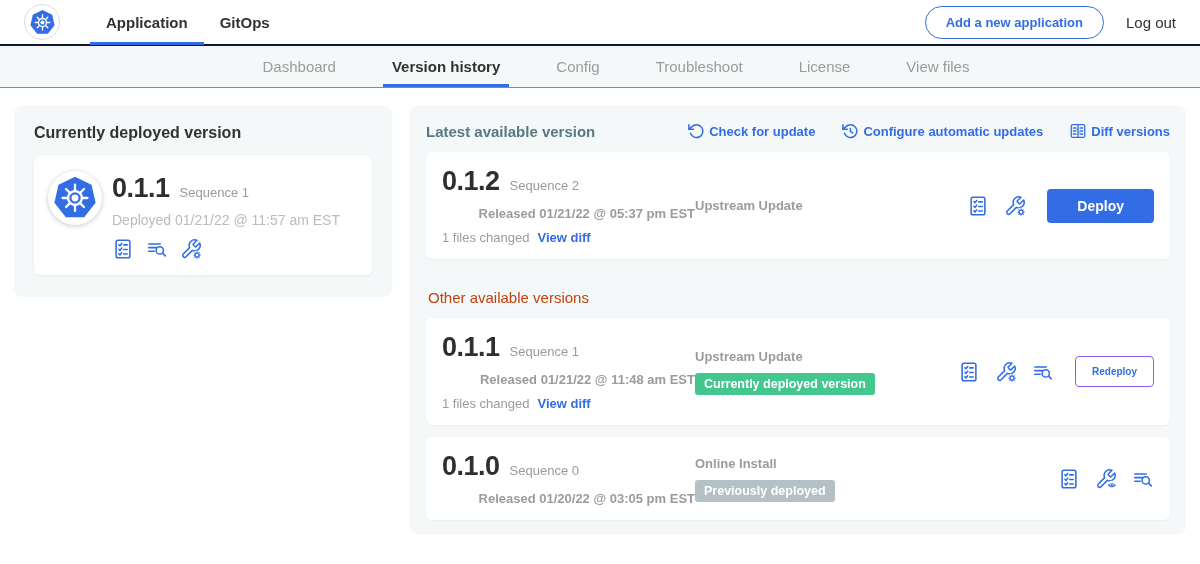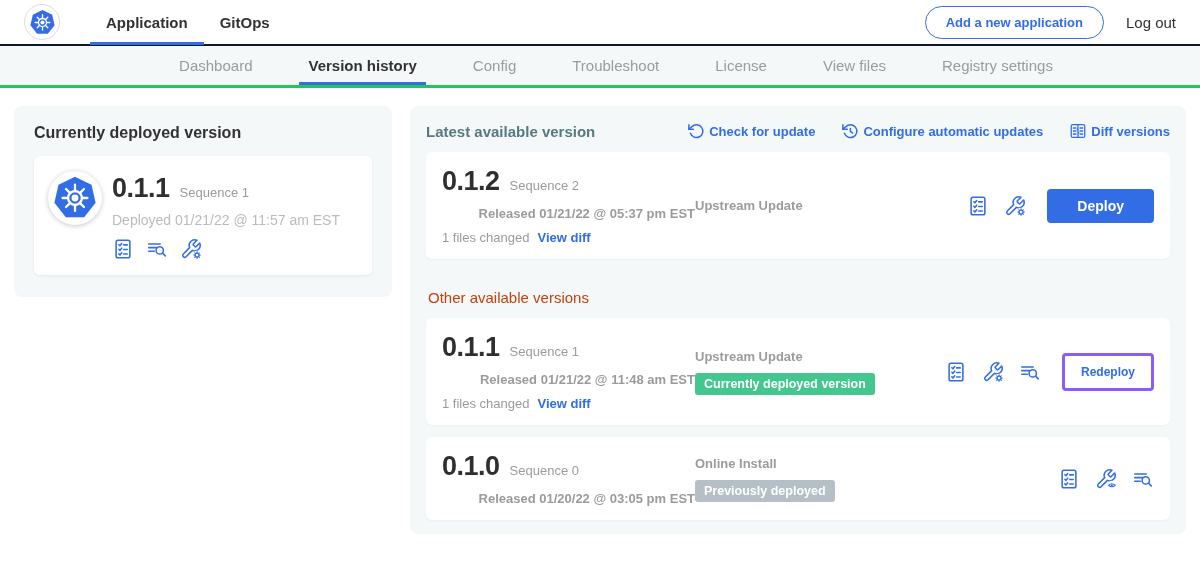--- a/index.html
+++ b/index.html
@@ -17,21 +17,21 @@
     font-size:15px; font-weight:600; color:#323232; cursor:pointer; }
   .topnav-tab.active::after { content:""; position:absolute; left:0; right:0; bottom:0;
     height:3px; background:#326de6; }
   .topnav-right { margin-left:auto; display:flex; align-items:center; gap:22px; }
   .pill-btn { border:1px solid #326de6; color:#326de6; background:#fff; border-radius:17px;
     font-size:13px; font-weight:700; padding:8px 20px; cursor:pointer;
     font-family:"Liberation Sans",sans-serif; }
   .logout { font-size:15px; color:#323232; cursor:pointer; }
 
   
-  .subnav { height:42px; background:#f5f8f9; border-bottom:3px solid #22c55e;
+  .subnav { height:42px; background:#f5f8f9; border-bottom:1px solid #22c55e;
     display:flex; justify-content:center; align-items:stretch; gap:56px;padding-left:32px; }
   .subnav-tab { position:relative; display:flex; align-items:center; font-size:15px;
     color:#9b9b9b; font-weight:500; cursor:pointer; }
   .subnav-tab.active { color:#323232; font-weight:700; }
   .subnav-tab.active::after { content:""; position:absolute; left:-9px; right:-9px; bottom:0;
     height:3px; background:#326de6; }
 
   
   .main { display:flex; align-items:flex-start; gap:18px; padding:18px 14px 0 14px; }
   .panel { background:#f5f8f9; border-radius:8px; }
@@ -71,22 +71,22 @@
   .vc-mid { flex:1 1 auto; }
   .source { font-size:13px; font-weight:600; color:#9b9b9b; }
   .badge { display:inline-block; margin-top:9px; font-size:12.5px; font-weight:700; color:#fff;
     padding:4px 9px; border-radius:3px; }
   .badge.green { background:#44c78e; }
   .badge.gray  { background:#b5bfc6; }
   .vc-actions { flex:0 0 auto; display:flex; align-items:center; gap:15px; }
   .btn-primary { background:#326de6; color:#fff; border:none; border-radius:4px; font-size:14px;
     font-weight:700; padding:9px 30px; margin-left:6px; cursor:pointer;
     font-family:"Liberation Sans",sans-serif; }
-  .btn-outline { background:#fff; color:#326de6; border:3px solid #8b5cf6; border-radius:4px;
-    font-size:12px; font-weight:700; padding:9px 16px; margin-left:6px; cursor:pointer;
+  .btn-outline { background:#fff; color:#326de6; border:1px solid #8b5cf6; border-radius:4px;
+    font-size:10px; font-weight:700; padding:9px 16px; margin-left:6px; cursor:pointer;
     font-family:"Liberation Sans",sans-serif; }
   .other-title { margin:30px 0 12px 2px; font-size:15px; font-weight:500; color:#c2410c; }
   .mt12 { margin-top:12px; }
 
   .svgdefs { position:absolute; width:0; height:0; overflow:hidden; }
 </style>
 </head>
 <body>
 
 <svg class="svgdefs" aria-hidden="true">
@@ -218,23 +218,20 @@
   </div>
   <div class="subnav-tab">
     <span>Troubleshoot</span>
   </div>
   <div class="subnav-tab">
     <span>License</span>
   </div>
   <div class="subnav-tab">
     <span>View files</span>
   </div>
-  <div class="subnav-tab">
-    <span>Registry settings</span>
-  </div>
 </nav>
 
 <main class="main">
 
   <section class="panel deployed-panel">
     <h2 class="deployed-title">Currently deployed version</h2>
     <div class="deployed-card">
       <div class="big-logo">
         <svg>
             <use href="#sym-k8s"></use>

